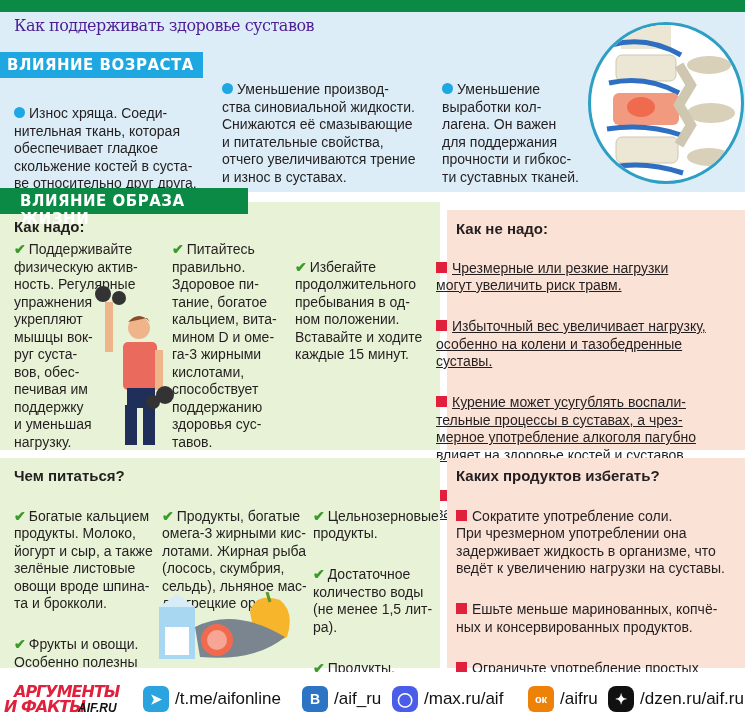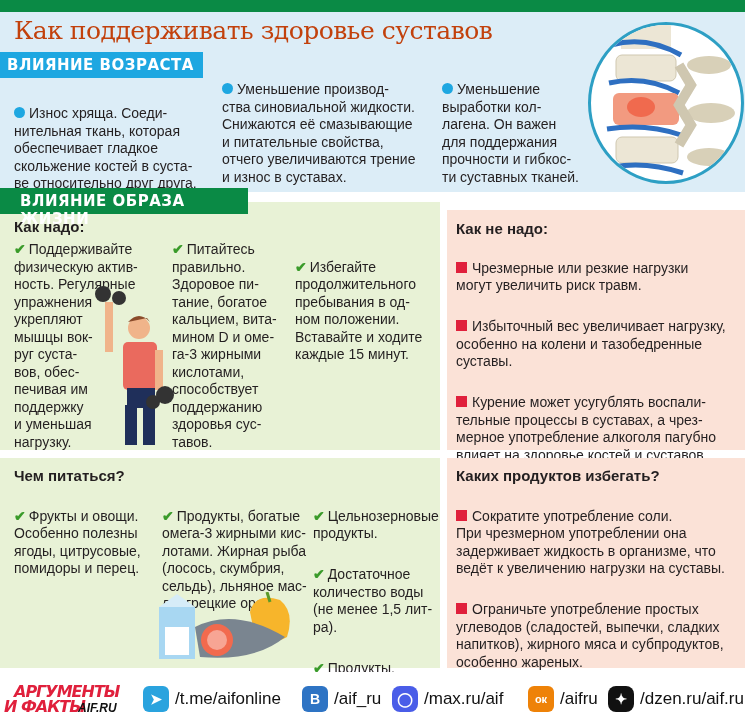--- a/index.html
+++ b/index.html
@@ -1,19 +1,19 @@
 <!DOCTYPE html>
 <html><head>
 <meta charset="utf-8">
 <style>
   * { box-sizing: border-box; margin: 0; padding: 0; }
   body { width: 745px; height: 717px; background: #ffffff; font-family: "Liberation Sans", sans-serif; color: #231f20; position: relative; overflow: hidden; }
   .topbar { position: absolute; left: 0; top: 0; width: 745px; height: 12px; background: #0a8a45; }
   .age { position: absolute; left: 0; top: 12px; width: 745px; height: 180px; background: #dcedf7; }
-  .title { position: absolute; left: 14px; top: 16px; font-family: "DejaVu Serif", serif; font-size: 25px; font-weight: normal; letter-spacing: -0.5px; color: #c2410c; }
+  .title { position: absolute; left: 14px; top: 16px; font-family: "DejaVu Serif", serif; font-size: 16px; font-weight: normal; letter-spacing: -0.5px; color: #4c1d95; }
   .tag { position: absolute; height: 26px; color: #fff; font-weight: bold; font-size: 15px; letter-spacing: 0.5px; padding: 4px 0 0 20px; font-family: "DejaVu Sans", sans-serif; }
   .tag.blue { left: 0; top: 52px; width: 203px; background: #1ea7e1; padding-left: 7px; }
   .tag.green { left: 0; top: 188px; width: 248px; background: #0a8a45; }
   .col { position: absolute; font-size: 14px; line-height: 17.5px; color: #231f20; }
   .dot { display: inline-block; width: 11px; height: 11px; border-radius: 50%; background: #1ea7e1; margin-right: 4px; vertical-align: 0px; }
   .check { color: #3a9b2a; font-weight: bold; margin-right: 3px; }
   .sq { display: inline-block; width: 11px; height: 11px; background: #e0203c; margin-right: 5px; vertical-align: 0px; }
   .green-panel { position: absolute; background: #e8f2d6; }
   .pink-panel { position: absolute; background: #fbe2d7; }
   .ph { font-weight: bold; font-size: 15px; position: absolute; }
@@ -122,37 +122,43 @@
     <rect x="30" y="125" width="12" height="40" fill="#1f2f5a"></rect>
     <rect x="48" y="125" width="12" height="40" fill="#1f2f5a"></rect>
     <rect x="60" y="70" width="8" height="40" fill="#f0b48a"></rect>
     <circle cx="70" cy="115" r="9" fill="#333"></circle>
       <circle cx="58" cy="122" r="7" fill="#333"></circle>
   </svg>
 </div>
 
 <div class="pink-panel" style="left:447px;top:210px;width:298px;height:240px;"></div>
 <div class="ph" style="left:456px;top:220px;">Как не надо:</div>
-<div class="col" style="left:456px;top:242px;width:289px;white-space:pre-line;">
+<div class="col" style="left:436px;top:242px;width:289px;white-space:pre-line;text-decoration:underline;">
   <div class="item"><span class="sq"></span><span>Чрезмерные или резкие нагрузки
 могут увеличить риск травм.</span></div>
   <div class="item"><span class="sq"></span><span>Избыточный вес увеличивает нагрузку,
 особенно на колени и тазобедренные
 суставы.</span></div>
   <div class="item"><span class="sq"></span><span>Курение может усугублять воспали-
 тельные процессы в суставах, а чрез-
 мерное употребление алкоголя пагубно
 влияет на здоровье костей и суставов.</span></div>
   <div class="item"><span class="sq"></span><span>Тесная обувь и высокие каблуки усили-
 вают нагрузку на голеностоп и пальцы ног.</span></div>
 </div>
 
 <div class="green-panel" style="left:0;top:458px;width:440px;height:210px;"></div>
 <div class="ph" style="left:14px;top:467px;">Чем питаться?</div>
 <div class="col" style="left:14px;top:490px;width:150px;white-space:pre-line;">
+  <div class="item"><span class="check">✔</span><span>Богатые кальцием
+продукты. Молоко,
+йогурт и сыр, а также
+зелёные листовые
+овощи вроде шпина-
+та и брокколи.</span></div>
   <div class="item"><span class="check">✔</span><span>Фрукты и овощи.
 Особенно полезны
 ягоды, цитрусовые,
 помидоры и перец.</span></div>
 </div>
 <div class="col" style="left:162px;top:490px;width:150px;white-space:pre-line;">
   <div class="item"><span class="check">✔</span><span>Продукты, богатые
 омега-3 жирными кис-
 лотами. Жирная рыба
 (лосось, скумбрия,
@@ -184,20 +190,22 @@
   </svg>
 </div>
 
 <div class="pink-panel" style="left:447px;top:458px;width:298px;height:210px;"></div>
 <div class="ph" style="left:456px;top:467px;">Каких продуктов избегать?</div>
 <div class="col" style="left:456px;top:490px;width:289px;white-space:pre-line;">
   <div class="item"><span class="sq"></span><span>Сократите употребление соли.
 При чрезмерном употреблении она
 задерживает жидкость в организме, что
 ведёт к увеличению нагрузки на суставы.</span></div>
+  <div class="item"><span class="sq"></span><span>Ешьте меньше маринованных, копчё-
+ных и консервированных продуктов.</span></div>
   <div class="item"><span class="sq"></span><span>Ограничьте употребление простых
 углеводов (сладостей, выпечки, сладких
 напитков), жирного мяса и субпродуктов,
 особенно жареных.</span></div>
 </div>
 
 <div class="footer"></div>
 <div class="logo">
   <span class="l1">АРГУМЕНТЫ</span>
   <span class="l2">И ФАКТЫ</span>

